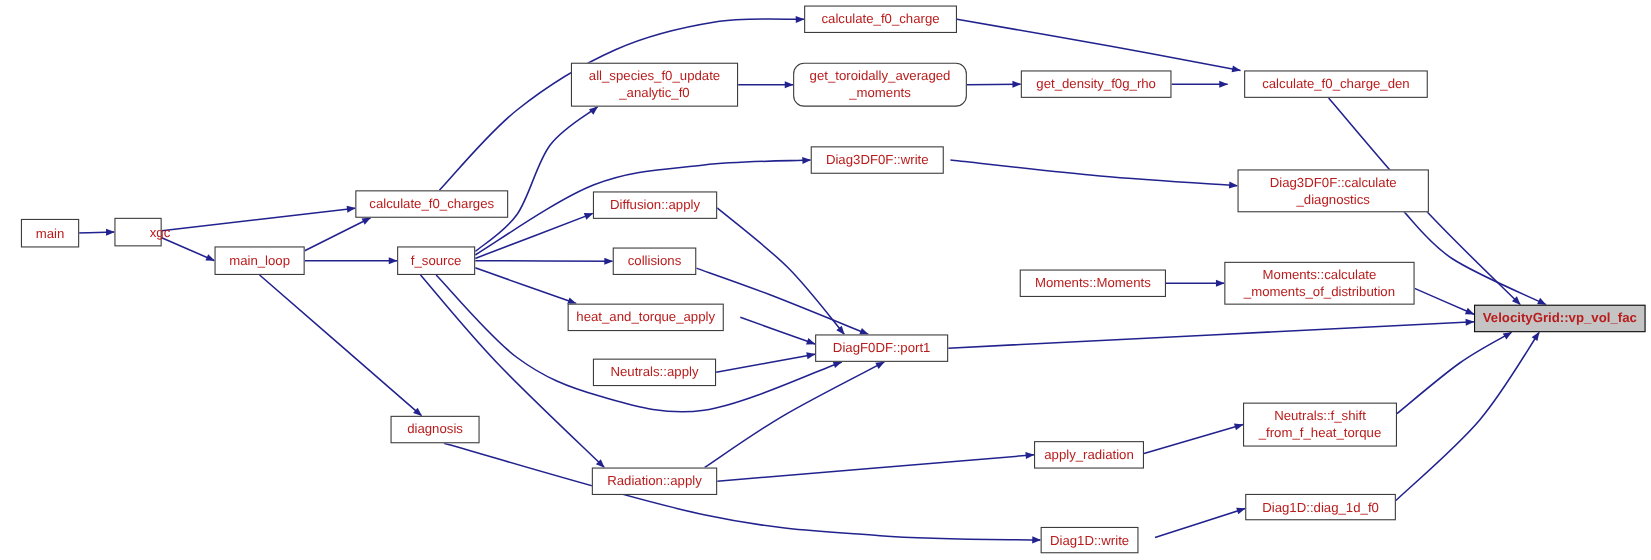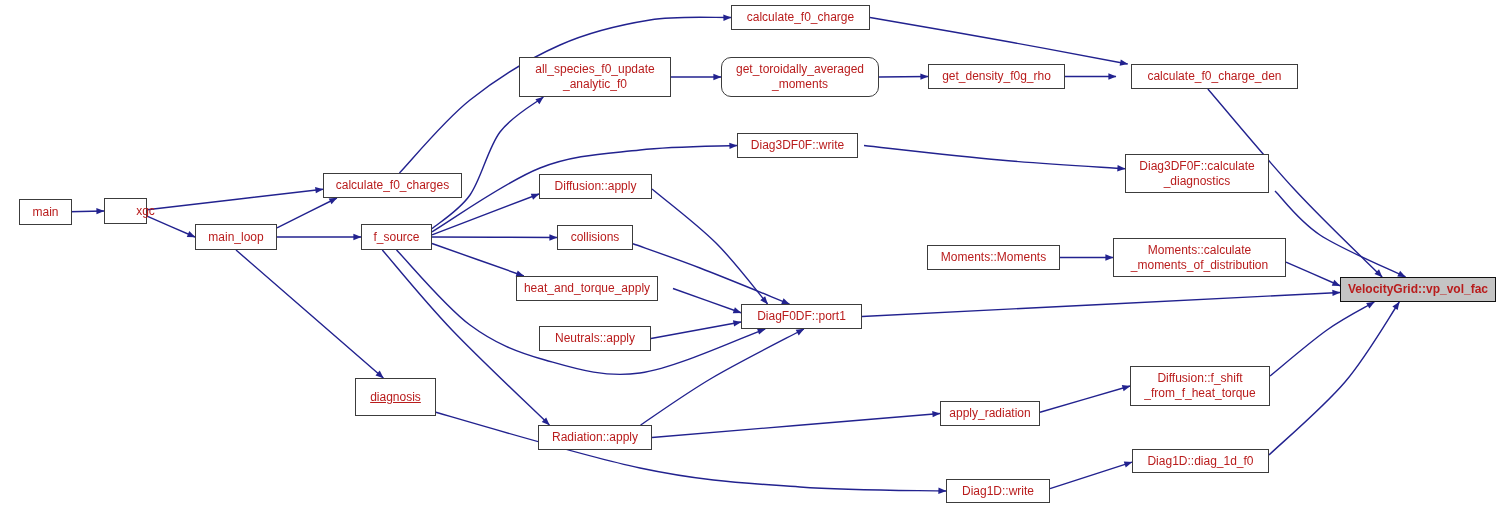--- a/index.html
+++ b/index.html
@@ -71,40 +71,40 @@
         <path d="M1286,262.18C1295,266.10833333333335 1331,281.82166666666666 1340,285.75" class="edge" marker-end="url(#arrow)"></path>
         <path d="M862,316.5C941.6666666666666,312.5 1260.3333333333333,296.5 1340,292.5" class="edge" marker-end="url(#arrow)"></path>
       </g>
   </svg>
   <div>
       <div class="node" style="left: 4px; top: 199px; width: 53px; height: 26px; margin-left: 15px;">main</div>
       <div class="node" style="left: 104px; top: 198px; width: 43px; height: 26px; padding-left: 40px;">xgc</div>
       <div class="node" style="left: 195px; top: 224px; width: 82px; height: 26px;">main_loop</div>
       <div class="node" style="left: 323px; top: 173px; width: 139px; height: 25px;">calculate_f0_charges</div>
       <div class="node" style="left: 361px; top: 224px; width: 71px; height: 26px;">f_source</div>
-      <div class="node" style="left: 355px; top: 378px; width: 81px; height: 38px; text-decoration: underline;">diagnosis</div>
+      <div class="node" style="left: 355px; top: 378px; width: 81px; height: 25px;">diagnosis</div>
       <div class="node" style="left: 731px; top: 5px; width: 139px; height: 25px;">calculate_f0_charge</div>
       <div class="node" style="left: 519px; top: 57px; width: 152px; height: 40px;">all_species_f0_update
 _analytic_f0</div>
       <div class="node" style="left: 721px; top: 57px; width: 158px; height: 40px; border-radius: 10px;">get_toroidally_averaged
 _moments</div>
       <div class="node" style="left: 928px; top: 64px; width: 137px; height: 25px;">get_density_f0g_rho</div>
       <div class="node" style="left: 1116px; top: 64px; width: 167px; height: 25px; margin-left: 15px;">calculate_f0_charge_den</div>
       <div class="node" style="left: 737px; top: 133px; width: 121px; height: 25px;">Diag3DF0F::write</div>
-      <div class="node" style="left: 1125px; top: 154px; width: 144px; height: 39px;">Diag3DF0F::calculate
+      <div class="node" style="left: 1125px; top: 154px; width: 174px; height: 39px;">Diag3DF0F::calculate
 _diagnostics</div>
       <div class="node" style="left: 539px; top: 174px; width: 113px; height: 25px;">Diffusion::apply</div>
       <div class="node" style="left: 557px; top: 225px; width: 76px; height: 25px;">collisions</div>
       <div class="node" style="left: 516px; top: 276px; width: 142px; height: 25px;">heat_and_torque_apply</div>
       <div class="node" style="left: 539px; top: 326px; width: 112px; height: 25px;">Neutrals::apply</div>
       <div class="node" style="left: 741px; top: 304px; width: 121px; height: 25px;">DiagF0DF::port1</div>
       <div class="node" style="left: 927px; top: 245px; width: 133px; height: 25px;">Moments::Moments</div>
       <div class="node" style="left: 1113px; top: 238px; width: 173px; height: 39px;">Moments::calculate
 _moments_of_distribution</div>
       <div class="node subject" style="left: 1340px; top: 277px; width: 156px; height: 25px;">VelocityGrid::vp_vol_fac</div>
       <div class="node" style="left: 538px; top: 425px; width: 114px; height: 25px;">Radiation::apply</div>
       <div class="node" style="left: 940px; top: 401px; width: 100px; height: 25px;">apply_radiation</div>
-      <div class="node" style="left: 1130px; top: 366px; width: 140px; height: 40px;">Diffusion::f_shift
+      <div class="node" style="left: 1130px; top: 366px; width: 140px; height: 40px;">Neutrals::f_shift
 _from_f_heat_torque</div>
       <div class="node" style="left: 1132px; top: 449px; width: 137px; height: 24px;">Diag1D::diag_1d_f0</div>
-      <div class="node" style="left: 946px; top: 479px; width: 104px; height: 24px;">Diag1D::write</div>
+      <div class="node" style="left: 946px; top: 479px; width: 89px; height: 24px;">Diag1D::write</div>
     </div>
 </div>
 
 </body></html>

